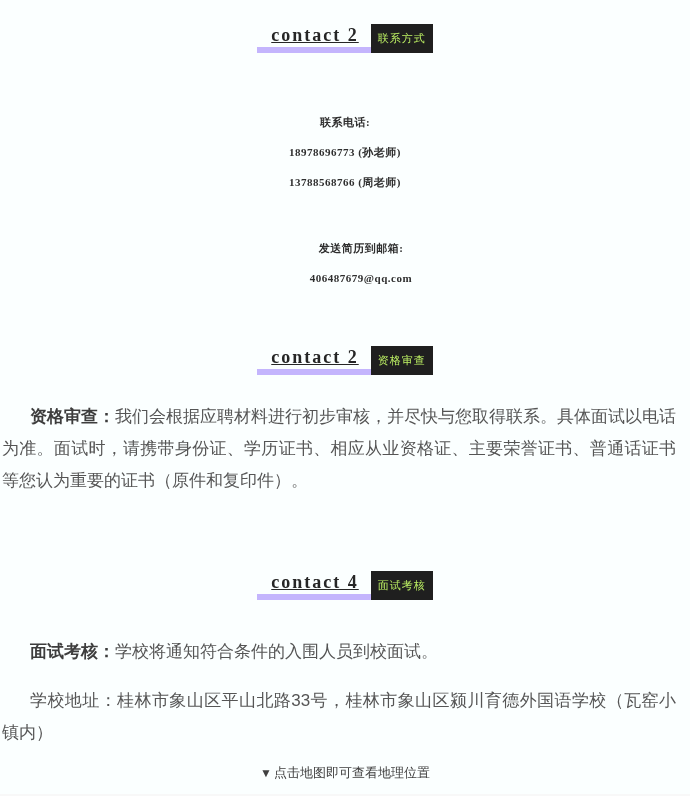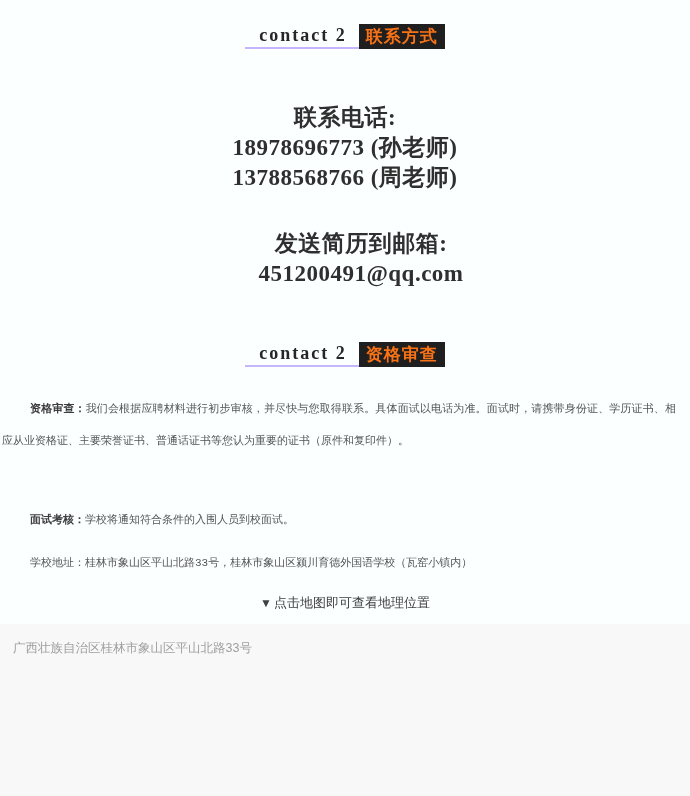--- a/index.html
+++ b/index.html
@@ -24,59 +24,59 @@
     justify-content: center;
     align-items: stretch;
   }
   .sec-header.first { margin-top: 24px; }
   .sec-label {
     font-family: "Liberation Serif", "DejaVu Serif", serif;
     font-weight: bold;
     font-size: 18px;
     letter-spacing: 2px;
     color: #262626;
-    border-bottom: 2px solid #c4b5fd;
+    border-bottom: 6px solid #c4b5fd;
     padding: 2px 12px 3px 14px;
     display: flex;
     align-items: flex-start;
     line-height: 1;
+    text-decoration: underline;
   }
   .sec-badge {
     background: #1f1f1f;
-    color: #f97316;
-    font-weight: bold;
-    font-size: 17px;
+    color: #bef264;
+    font-weight: normal;
+    font-size: 11px;
     letter-spacing: 1px;
     padding: 3px 7px;
     display: flex;
     align-items: center;
     line-height: 1;
   }
 
   
   .contact-lines { margin-top: 54px; text-align: center; }
   .email-lines   { margin-top: 36px; text-align: center; margin-left: 32px; }
   .c-line {
     font-family: "Liberation Serif", "DejaVu Serif", serif;
     font-weight: bold;
-    font-size: 23px;
+    font-size: 11px;
     letter-spacing: 0.5px;
     color: #2f2f2f;
     line-height: 30px;
   }
 
   
   .para {
-    font-size: 11px;
+    font-size: 17px;
     line-height: 32px;
     color: #555555;
     text-indent: 28px;
     padding: 0 14px 0 2px;
     text-align: justify;
-    font-family: Liberation Mono, monospace;
   }
   .para-qual { margin-top: 26px; }
   .para-interview { margin-top: 36px; }
   .para .lead { font-weight: bold; color: #3d3d3d; }
 
   #header-c3 { margin-top: 53px; }
   #header-c4 { margin-top: 57px; }
 
   
   .map-hint {
@@ -123,32 +123,38 @@
   </div>
 
   <div class="contact-lines">
     <div class="c-line">联系电话:</div>
     <div class="c-line">18978696773 (孙老师)</div>
     <div class="c-line">13788568766 (周老师)</div>
   </div>
 
   <div class="email-lines">
     <div class="c-line">发送简历到邮箱:</div>
-    <div class="c-line">451200491@qq.com</div>
+    <div class="c-line">406487679@qq.com</div>
   </div>
 
   <div class="sec-header" id="header-c3">
     <span class="sec-label">
       <span>contact 2</span>
     </span>
     <span class="sec-badge">资格审查</span>
   </div>
 
   <p class="para para-qual"><span class="lead">资格审查：</span><span>我们会根据应聘材料进行初步审核，并尽快与您取得联系。具体面试以电话为准。面试时，请携带身份证、学历证书、相应从业资格证、主要荣誉证书、普通话证书等您认为重要的证书（原件和复印件）。</span></p>
 
+  <div class="sec-header" id="header-c4">
+    <span class="sec-label">
+      <span>contact 4</span>
+    </span>
+    <span class="sec-badge">面试考核</span>
+  </div>
 
   <p class="para para-interview"><span class="lead">面试考核：</span><span>学校将通知符合条件的入围人员到校面试。</span></p>
   <p class="para" style="margin: 0;">学校地址：桂林市象山区平山北路33号，桂林市象山区颍川育德外国语学校（瓦窑小镇内）</p>
 
   <div class="map-hint">
     <span class="tri">▼</span><span>点击地图即可查看地理位置</span>
   </div>
 
   <div class="map-card">
     <div class="addr">广西壮族自治区桂林市象山区平山北路33号</div>

